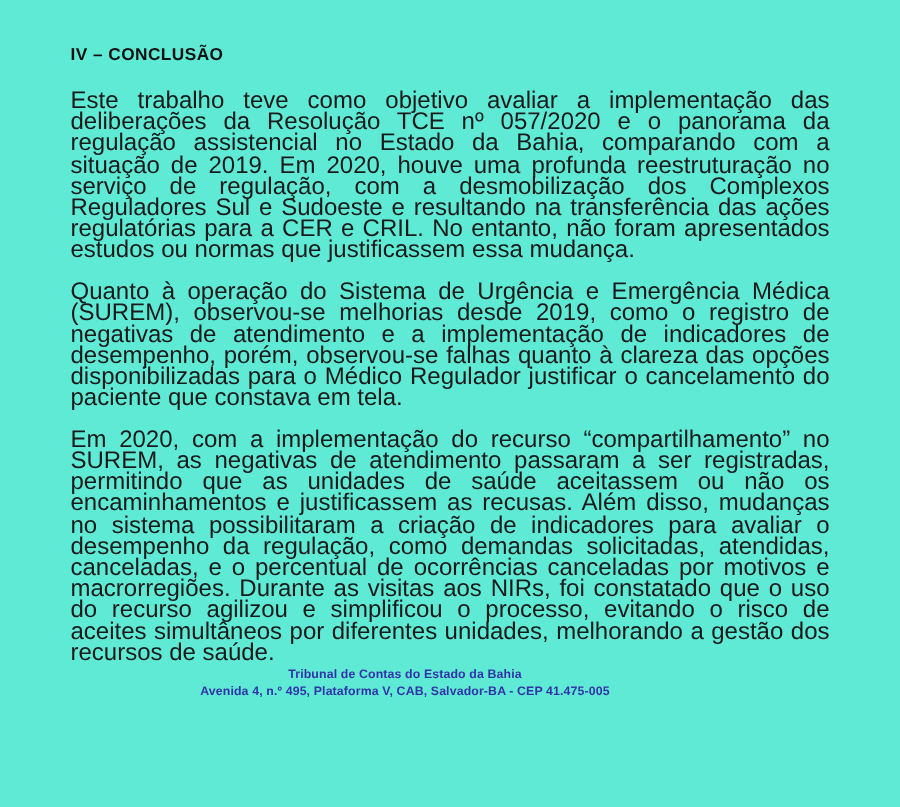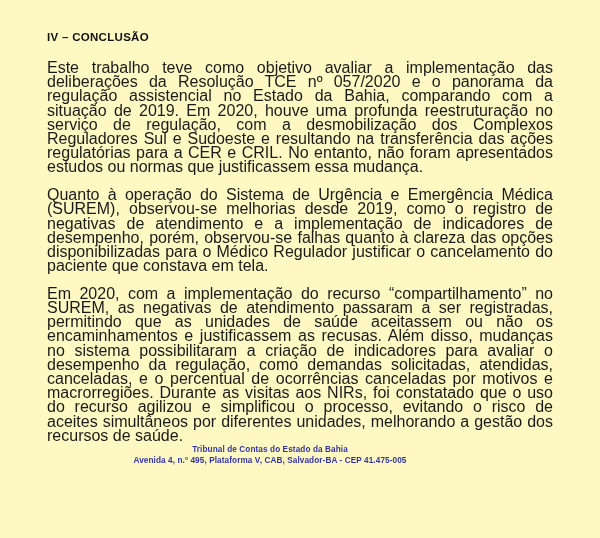--- a/index.html
+++ b/index.html
@@ -9,21 +9,21 @@
     background: #ffffff;
   }
   body {
     font-family: "Liberation Sans", sans-serif;
     color: #000000;
   }
   .page {
     position: relative;
     width: 600px;
     height: 538px;
-    background: #fef9c3;
+    background: #5eead4;
     overflow: hidden;
     box-sizing: border-box;
   }
   .content {
     position: absolute;
     left: 47px;
     top: 30px;
     width: 506px;
   }
   .section-heading {

